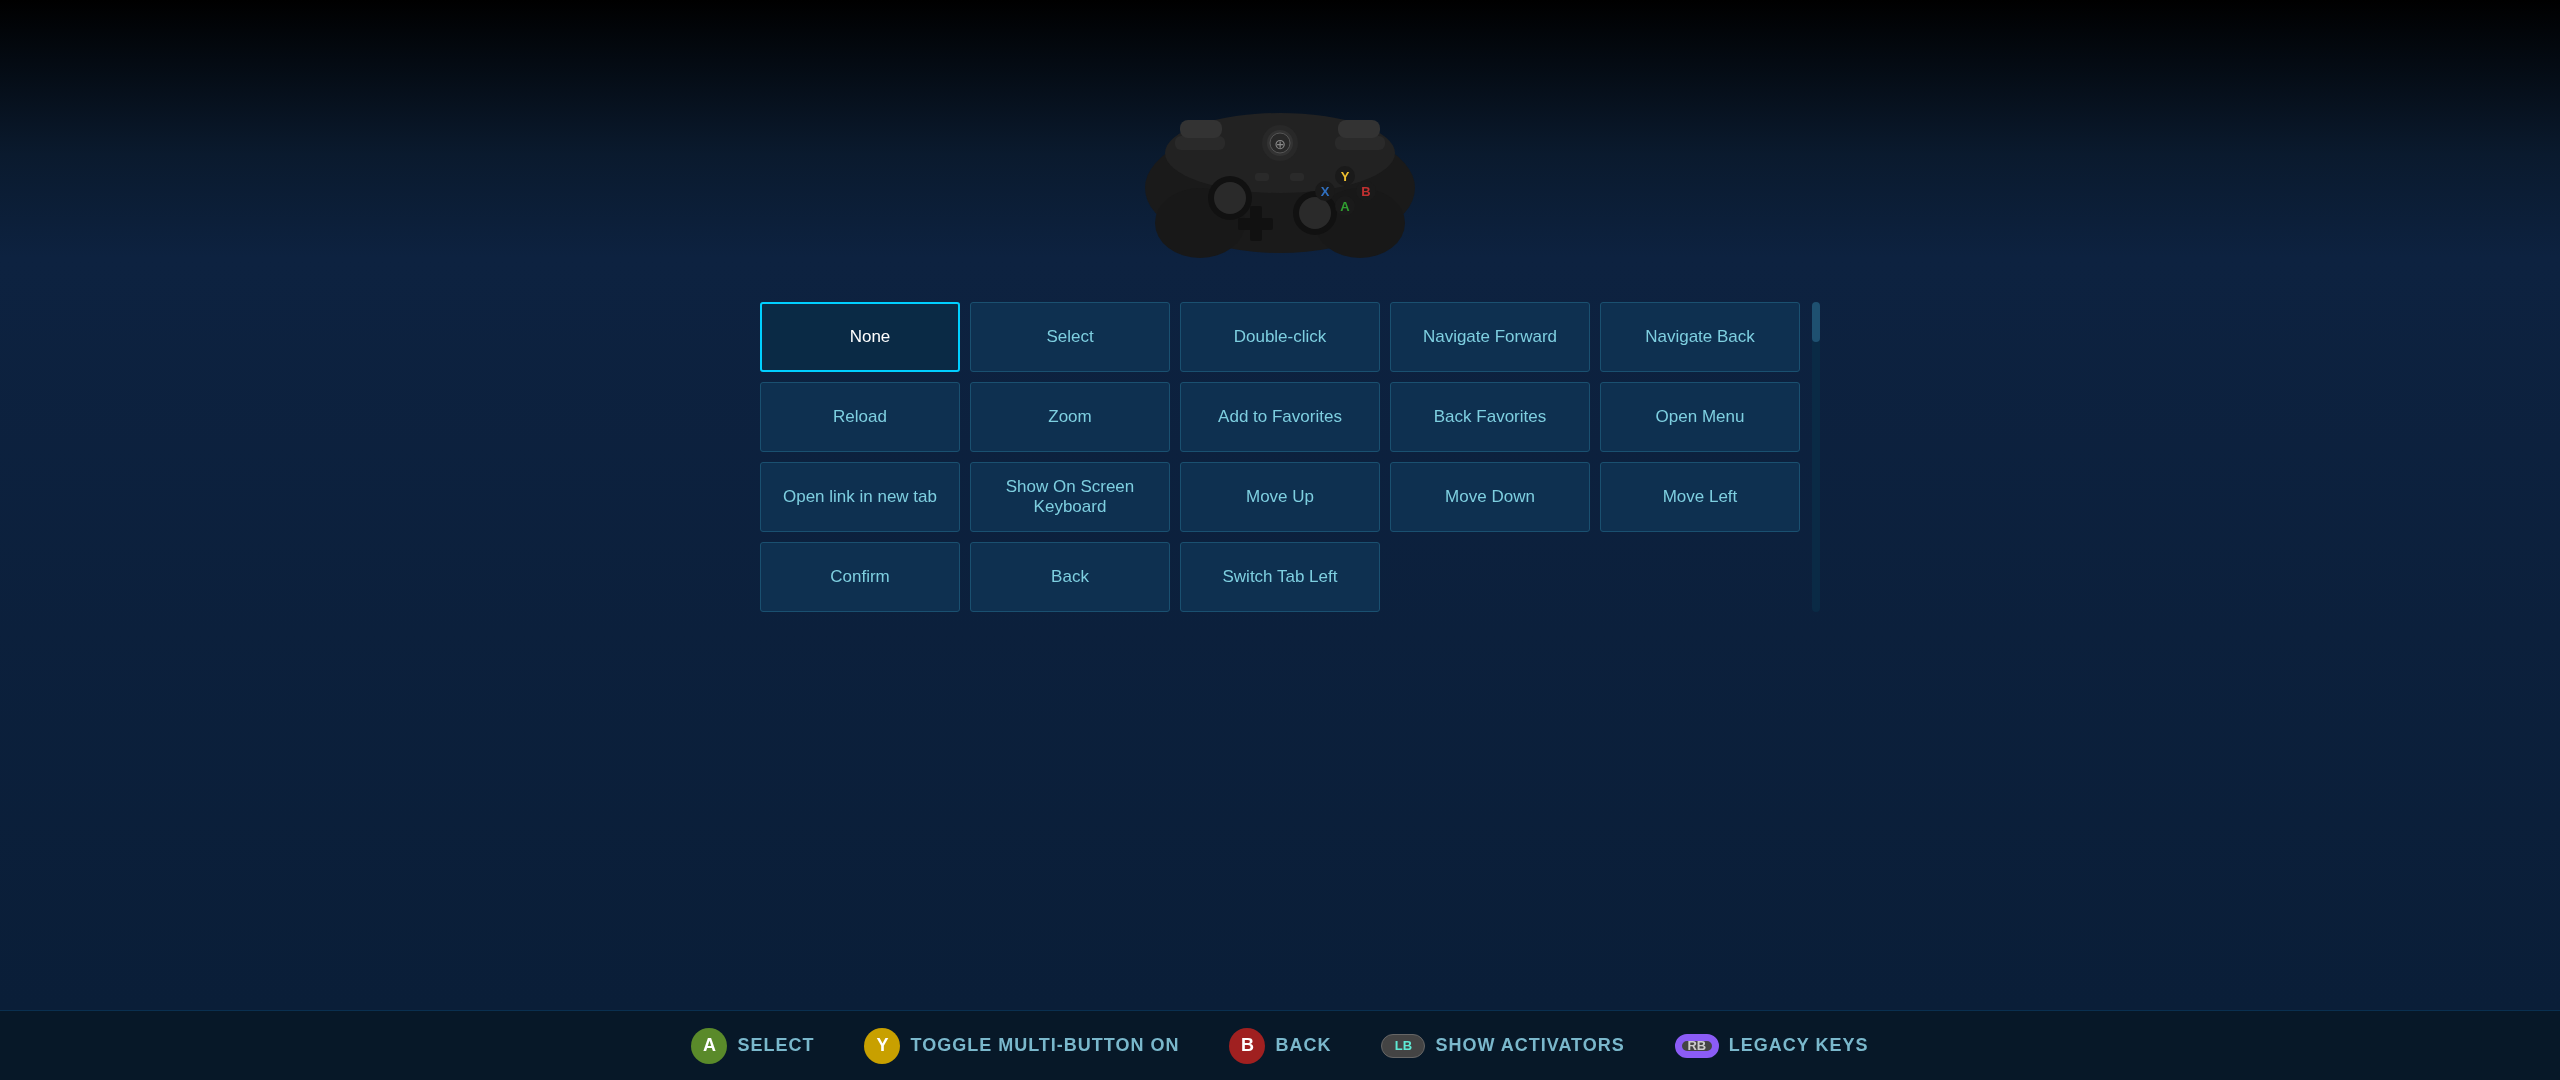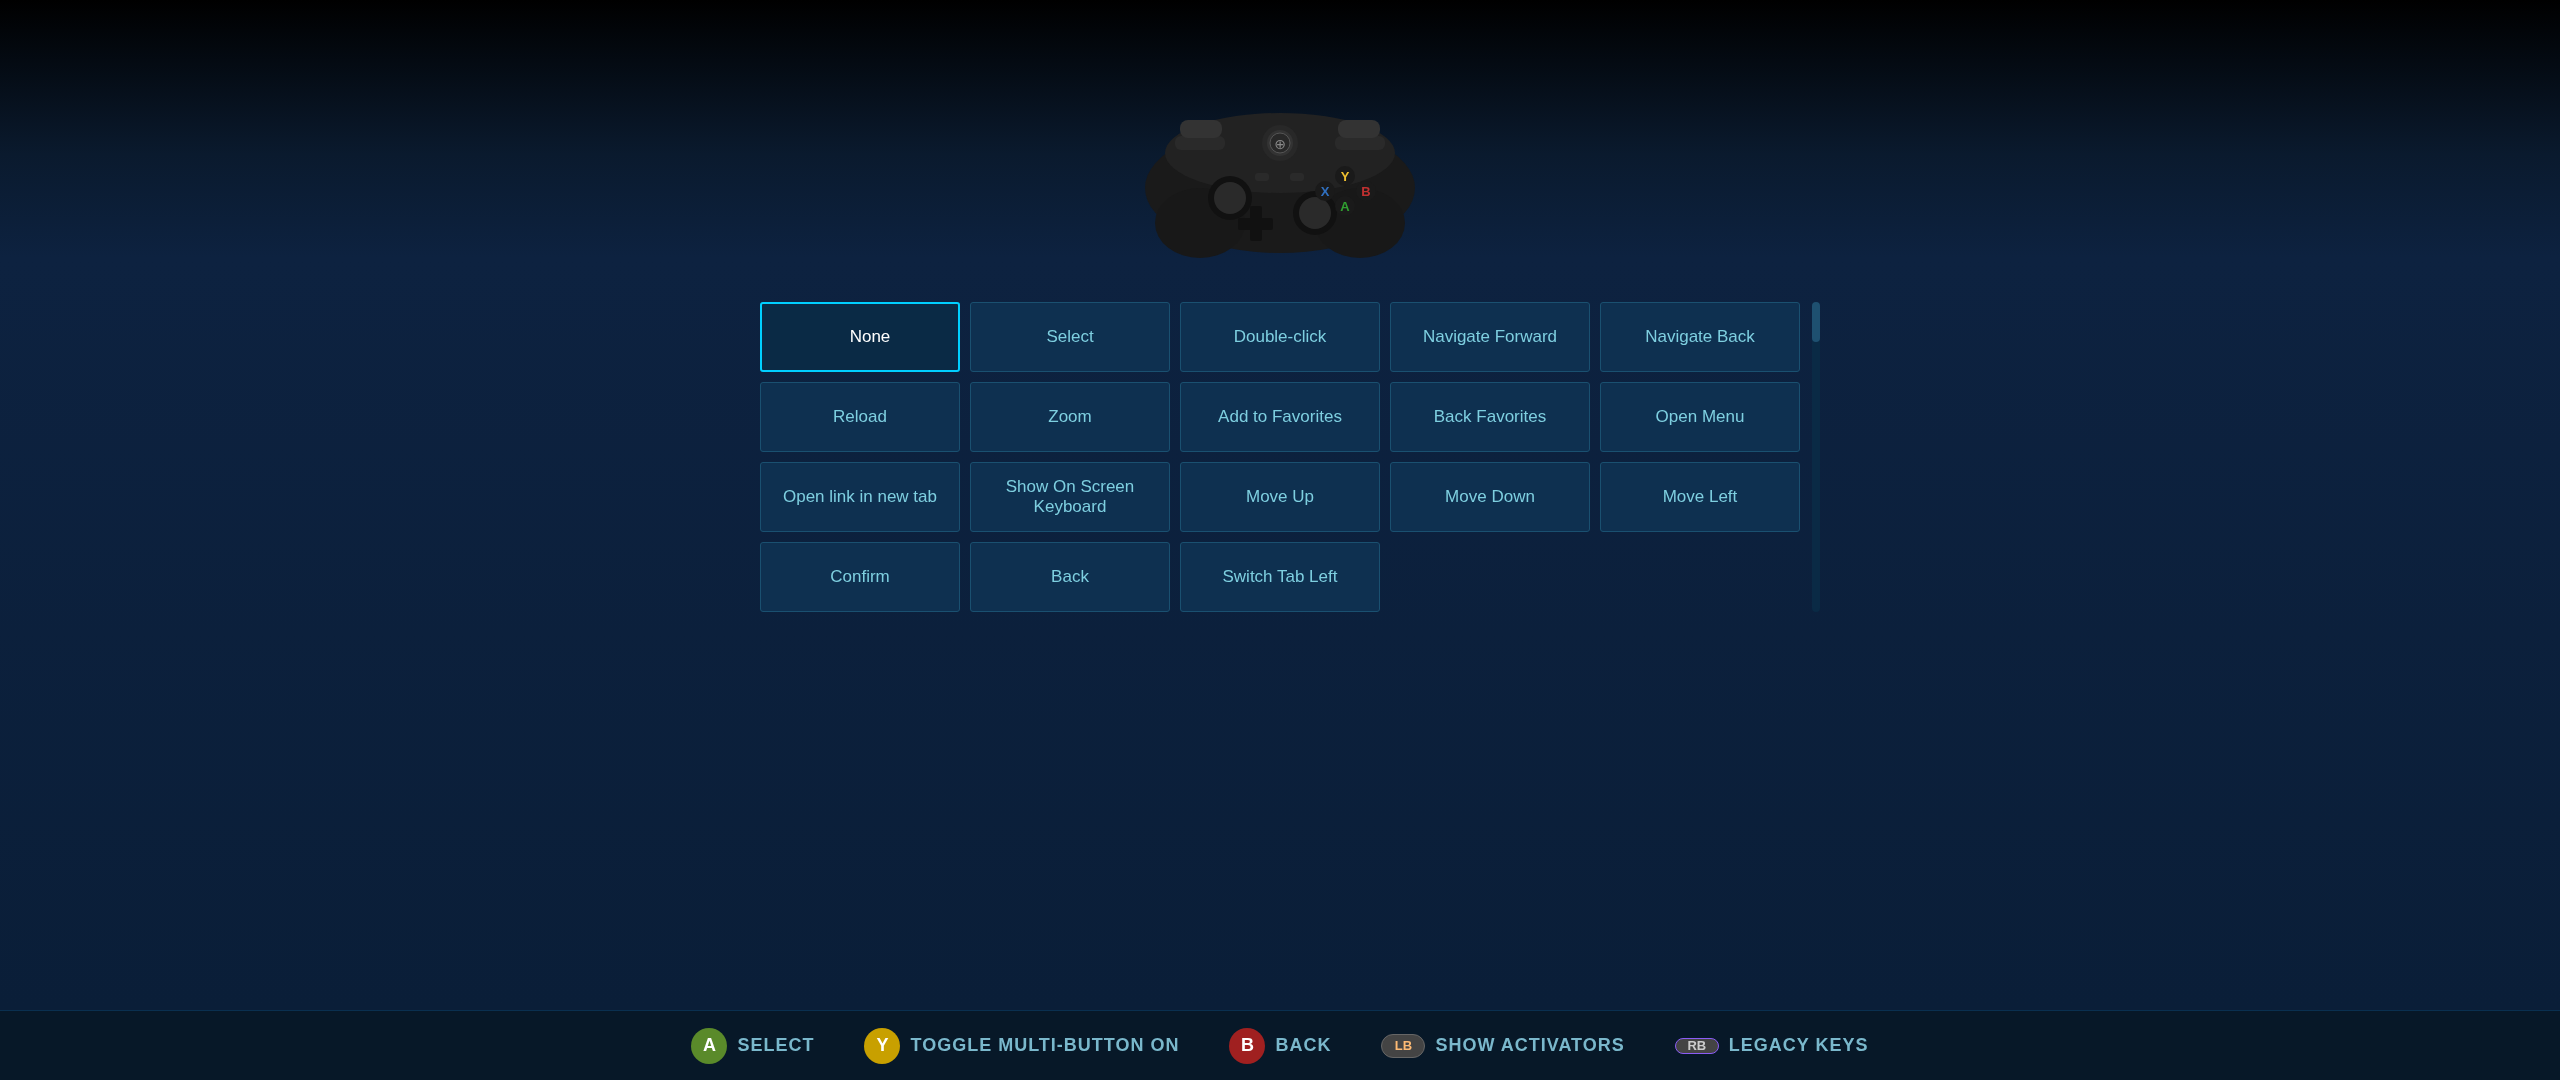--- a/index.html
+++ b/index.html
@@ -161,37 +161,37 @@
 
     .btn-lb {
       background: #444;
       border-radius: 12px;
       width: 44px;
       height: 24px;
       display: flex;
       align-items: center;
       justify-content: center;
       font-size: 13px;
-      color: #fdba74;
+      color: #5eead4;
       font-weight: bold;
       border: 1px solid #666;
     }
 
     .btn-rb {
       background: #444;
       border-radius: 12px;
       width: 44px;
-      height: 16px;
+      height: 24px;
       display: flex;
       align-items: center;
       justify-content: center;
       font-size: 13px;
       color: #ccc;
       font-weight: bold;
-      border: 1px solid #8b5cf6;
+      border: 7px solid #8b5cf6;
     }
 
     .bottom-label {
       font-size: 18px;
       color: #7ab8cc;
       letter-spacing: 1px;
       font-weight: bold;
       text-transform: uppercase;
     }
   </style>

